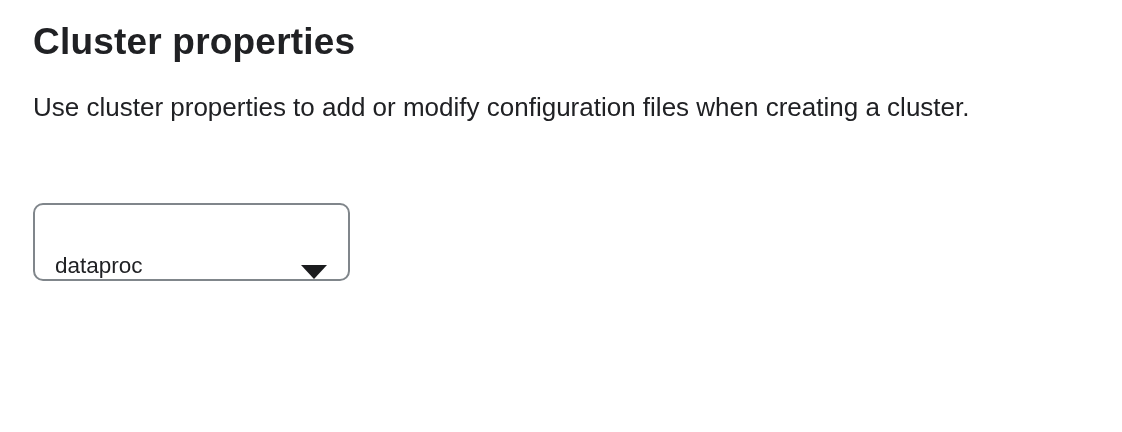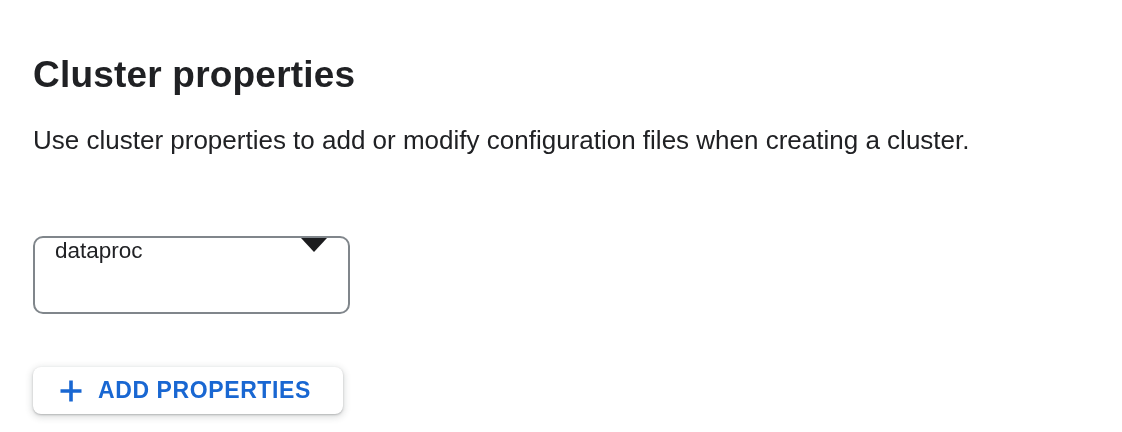--- a/index.html
+++ b/index.html
@@ -4,21 +4,21 @@
 <style>
   html,body{margin:0;padding:0;background:#fff;}
   .canvas{
     position:relative;
     width:1122px;height:432px;
     background:#ffffff;
     overflow:hidden;
     font-family:"Liberation Sans", sans-serif;
     color:#202124;
   }
-  .content{padding:0 0 0 33px;margin-top:33px;}
+  .content{padding:0 0 0 33px;}
 
   .page-title{
     margin:0;
     padding-top:18px;
     font-size:37px;
     line-height:47px;
     font-weight:700;
     letter-spacing:.2px;
     color:#202124;
   }
@@ -52,21 +52,21 @@
     white-space:nowrap;
     z-index:2;
   }
   .box{
     box-sizing:border-box;
     height:78px;
     border:2px solid #80868b;
     border-radius:10px;
     background:#fff;
     display:flex;
-    align-items:flex-start;
+    align-items:flex-end;
     padding:0 18px 0 20px;
     overflow:hidden;
   }
   .select-box{cursor:pointer;}
   .select-value{
     font-size:22.5px;
     color:#202124;
     flex:0 1 auto;
     white-space:nowrap;
   }
@@ -127,21 +127,15 @@
         <div class="box select-box" role="combobox">
           <span class="select-value">dataproc</span>
           <span class="dropdown-arrow"></span>
         </div>
       </div>
 
 
 
     </div>
 
-    <button class="add-btn">
-      <svg class="plus-icon" width="28" height="28" viewBox="0 0 28 28" aria-hidden="true">
-        <path d="M14 3.5v21M3.5 14h21" stroke="#1967d2" stroke-width="3.6" fill="none"></path>
-      </svg>
-      <span>ADD PROPERTIES</span>
-    </button>
 
   </div>
 </div>
 
 </body></html>

